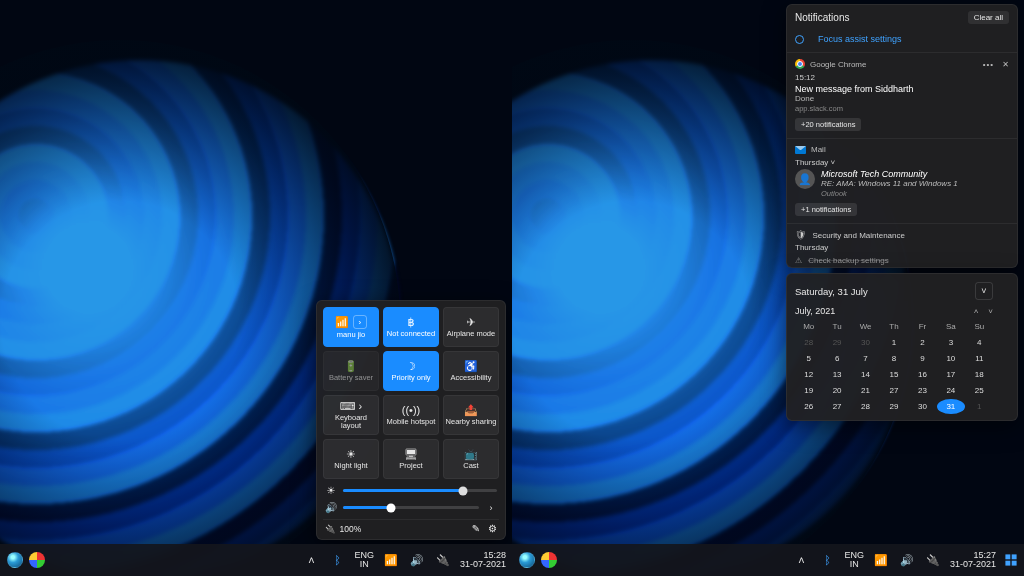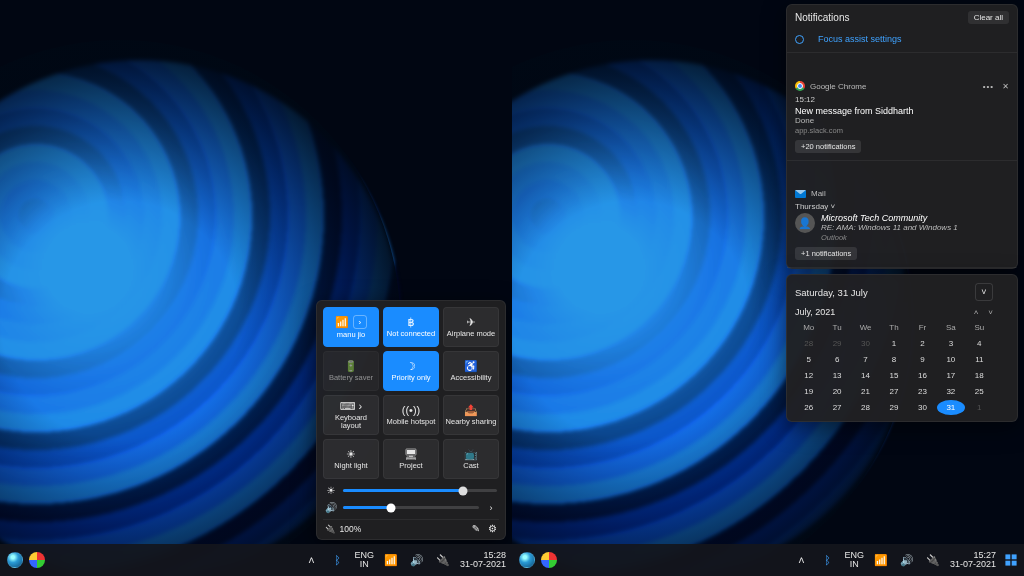--- a/index.html
+++ b/index.html
@@ -66,21 +66,21 @@
   .np { position: absolute; right: 6px; top: 4px; width: 232px;
       color: #e6e6e6; font-size: 8.5px; display: flex; flex-direction: column; gap: 5px; }
   .card { background: rgba(32,32,34,.96); border: 1px solid rgba(255,255,255,.06);
       border-radius: 6px; box-shadow: 0 6px 22px rgba(0,0,0,.5); }
   .np-head { display: flex; align-items: center; justify-content: space-between; padding: 6px 8px; }
   .np-head .title { font-size: 10px; }
   .clear { font-size: 8px; background: rgba(255,255,255,.08); padding: 2px 6px; border-radius: 3px; cursor: pointer; }
   .focus { color: #3fa2ff; font-size: 9px; padding: 4px 8px 8px 8px; display: flex; align-items: center; gap: 14px; }
   .focus .ring { width: 9px; height: 9px; border: 1.3px solid #3fa2ff; border-radius: 50%; display: inline-block; }
 
-  .nblock { padding: 6px 8px 7px 8px; margin-top: 22px; }
+  .nblock { padding: 6px 8px 7px 8px; }
   .nblock .app { display: flex; align-items: center; justify-content: space-between; font-size: 8px; color: #bbb; margin-bottom: 4px;}
   .app-l { display: flex; align-items: center; gap: 5px; }
   .dots { letter-spacing: 1px; margin-right: 6px; }
   .close { cursor: pointer; }
   .nblock .time { font-size: 8px; color: #ccc; margin: 3px 0 2px 0; }
   .nblock .ntitle { font-size: 9px; color: #fff; }
   .nblock .nbody { font-size: 8px; color: #bbb; }
   .nblock .nsrc { font-size: 7.5px; color: #888; margin-top: 1px; }
   .pill { display: inline-block; background: rgba(255,255,255,.1); padding: 2px 6px; border-radius: 3px; font-size: 7.5px; margin-top: 5px; cursor: pointer; }
   .divider { height: 1px; background: rgba(255,255,255,.06); }
@@ -296,20 +296,31 @@
             <div class="mail-text">
               <div class="ntitle">Microsoft Tech Community</div>
               <div class="nbody">RE: AMA: Windows 11 and Windows 1</div>
               <div class="nsrc">Outlook</div>
             </div>
           </div>
           <span class="pill">+1 notifications</span>
         </div>
         <div class="divider"></div>
 
+        <div class="nblock" style="padding-bottom:2px">
+          <div class="sec-row">
+              <span class="shield-ico"></span>
+            <span>Security and Maintenance</span>
+            </div>
+          <div class="time">Thursday</div>
+          <div class="cut">
+              <span>⚠</span>
+            <span style="text-decoration:line-through;text-decoration-color:rgba(255,255,255,.2)">Check backup settings</span>
+            </div>
+        </div>
       </div>
 
       <div class="card cal">
         <div class="cal-head">
           <span>Saturday, 31 July</span>
           <span class="collapse">˅</span>
         </div>
         <div class="cal-nav">
           <span>July, 2021</span>
           <span class="arrows">
@@ -344,21 +355,21 @@
             <div class="d">14</div>
             <div class="d">15</div>
             <div class="d">16</div>
             <div class="d">17</div>
             <div class="d">18</div>
             <div class="d">19</div>
             <div class="d">20</div>
             <div class="d">21</div>
             <div class="d">27</div>
             <div class="d">23</div>
-            <div class="d">32</div>
+            <div class="d">24</div>
             <div class="d">25</div>
             <div class="d">26</div>
             <div class="d">27</div>
             <div class="d">28</div>
             <div class="d">29</div>
             <div class="d">30</div>
             <div class="d sel">31</div>
             <div class="d out">1</div>
           </div>
       </div>

